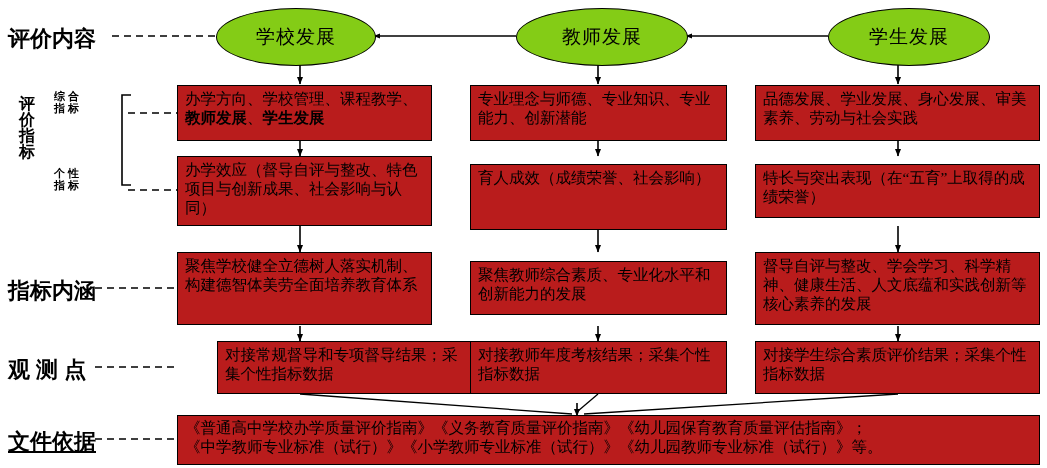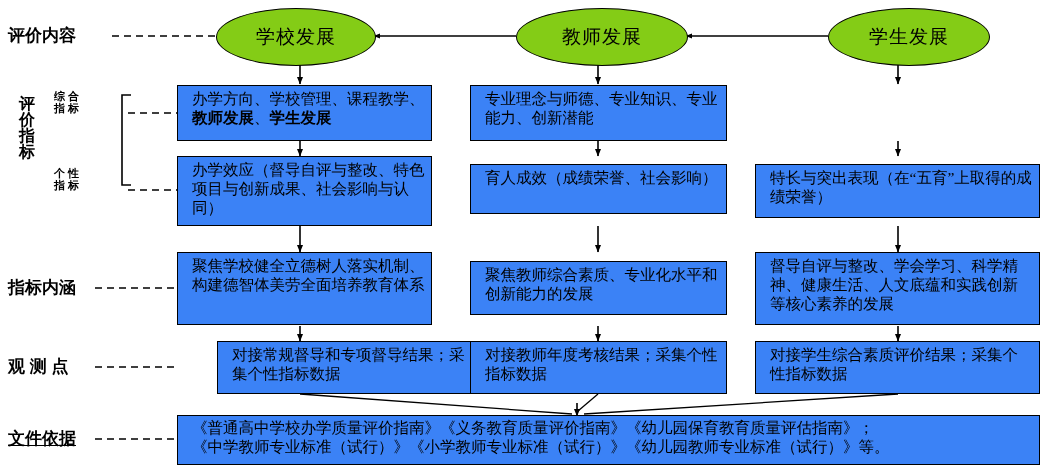--- a/index.html
+++ b/index.html
@@ -4,21 +4,21 @@
 <style>
   html,body{margin:0;padding:0;background:#ffffff;}
   body{font-family:"Liberation Serif","DejaVu Serif",serif;}
   #canvas{position:relative;width:1047px;height:468px;background:#ffffff;overflow:hidden;}
 
   .row-label{
     position:absolute;
     font-family:"Liberation Sans","DejaVu Sans",sans-serif;
     font-weight:bold;
     color:#000;
-    font-size:17px;
+    font-size:22px;
     line-height:1.15;
     white-space:nowrap;
   }
   .sub-label{
     position:absolute;
     font-family:"Liberation Sans","DejaVu Sans",sans-serif;
     font-weight:bold;
     color:#000;
     font-size:11px;
     line-height:1.12;
@@ -45,23 +45,23 @@
     align-items:center;
     justify-content:center;
     font-size:19px;
     letter-spacing:1px;
     color:#000;
   }
 
   .box{
     position:absolute;
     border:1.5px solid #000;
-    background:#3b82f6;
+    background:#b91c1c;
     box-sizing:border-box;
-    padding:3px 6px 2px 14px;
+    padding:3px 6px 2px 7px;
     font-size:15.5px;
     line-height:1.23;
     color:#000;
     letter-spacing:0px;
     overflow:hidden;
   }
   .box.wide{font-size:15.5px;}
   .bold{font-weight:bold;}
 
   svg.overlay{position:absolute;left:0;top:0;width:1047px;height:468px;pointer-events:none;}
@@ -147,24 +147,25 @@
   <div class="ellipse" style="left:216px; top:8px; width:158px; height:56px;">学校发展</div>
   <div class="ellipse" style="left:516px; top:8px; width:170px; height:56px;">教师发展</div>
   <div class="ellipse" style="left:828px; top:8px; width:160px; height:56px;">学生发展</div>
 
   <div class="box" style="left:177px; top:85px; width:255px; height:56px;">
     <span>办学方向、学校管理、课程教学、</span><span class="bold">教师发展</span><span>、</span><span class="bold">学生发展</span>
   </div>
 
   <div class="box" style="left:470px; top:85px; width:257px; height:56px;">专业理念与师德、专业知识、专业能力、创新潜能</div>
 
+  <div class="box" style="left:755px; top:85px; width:285px; height:56px;">品德发展、学业发展、身心发展、审美素养、劳动与社会实践</div>
 
   <div class="box" style="left:177px; top:156px; width:255px; height:70px;">办学效应（督导自评与整改、特色项目与创新成果、社会影响与认同）</div>
 
-  <div class="box" style="left:470px; top:164px; width:257px; height:50px;">育人成效（成绩荣誉、社会影响）</div>
+  <div class="box" style="left:470px; top:164px; width:257px; height:66px;">育人成效（成绩荣誉、社会影响）</div>
 
   <div class="box" style="left:755px; top:164px; width:285px; height:54px;">特长与突出表现（在“五育”上取得的成绩荣誉）</div>
 
   <div class="box" style="left:177px; top:252px; width:255px; height:73px;">聚焦学校健全立德树人落实机制、构建德智体美劳全面培养教育体系</div>
 
   <div class="box" style="left:470px; top:261px; width:257px; height:54px;">聚焦教师综合素质、专业化水平和创新能力的发展</div>
 
   <div class="box" style="left:755px; top:252px; width:285px; height:73px;">督导自评与整改、学会学习、科学精神、健康生活、人文底蕴和实践创新等核心素养的发展</div>
 
   <div class="box" style="left:177px; top:341px; width:255px; height:53px;margin-left:40px;">对接常规督导和专项督导结果；采集个性指标数据</div>

